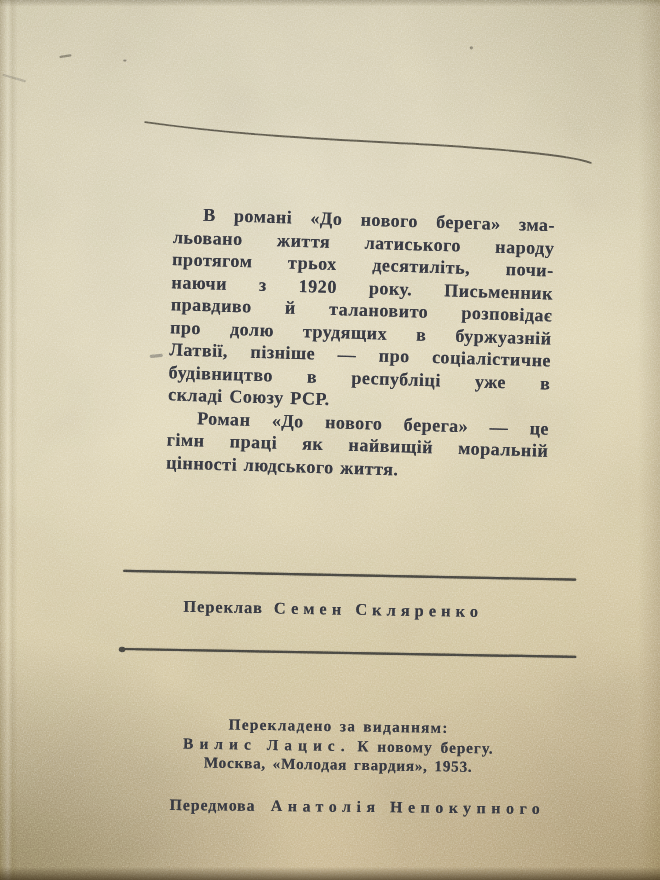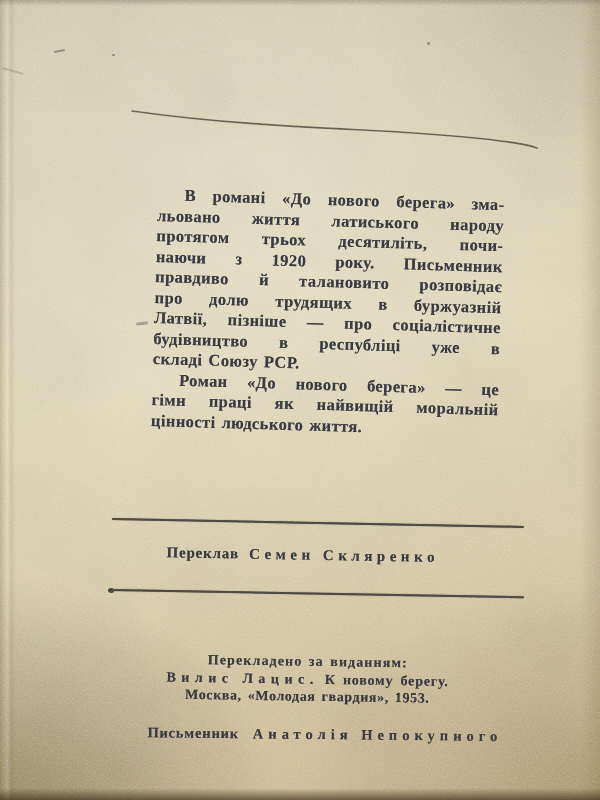--- a/index.html
+++ b/index.html
@@ -127,21 +127,21 @@
 
     <div class="edition txt">
       <div class="heading">Перекладено за виданням:</div>
       <div>
         <span class="author">Вилис Лацис.</span><span class="title">К новому берегу.</span>
       </div>
       <div class="imprint">Москва, «Молодая гвардия», 1953.</div>
     </div>
 
     <div class="preface txt">
-      <span class="prefix">Письменник</span><span class="spaced">Анатолія Непокупного</span>
+      <span class="prefix">Передмова</span><span class="spaced">Анатолія Непокупного</span>
     </div>
   </div>
 
   <svg class="scratch-svg" width="600" height="800" viewBox="0 0 600 800" aria-hidden="true">
     <path d="M132,111 C 230,125 330,128 399,132 C 460,136 521,142 537,148" fill="none" stroke="#47433a" stroke-width="1.7" stroke-linecap="round" opacity="0.85"></path>
   </svg>
 
   <div class="speck s1"></div>
   <div class="speck s2"></div>
   <div class="speck s3"></div>

